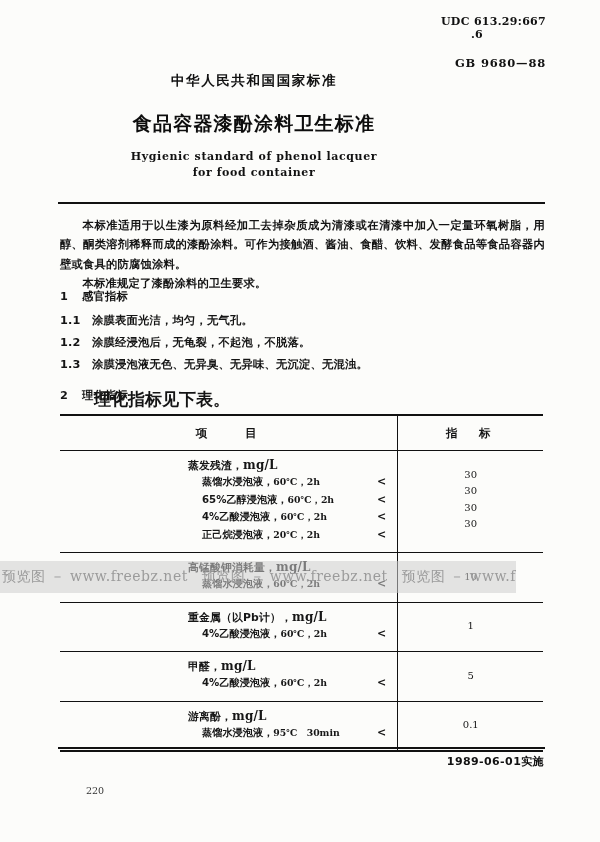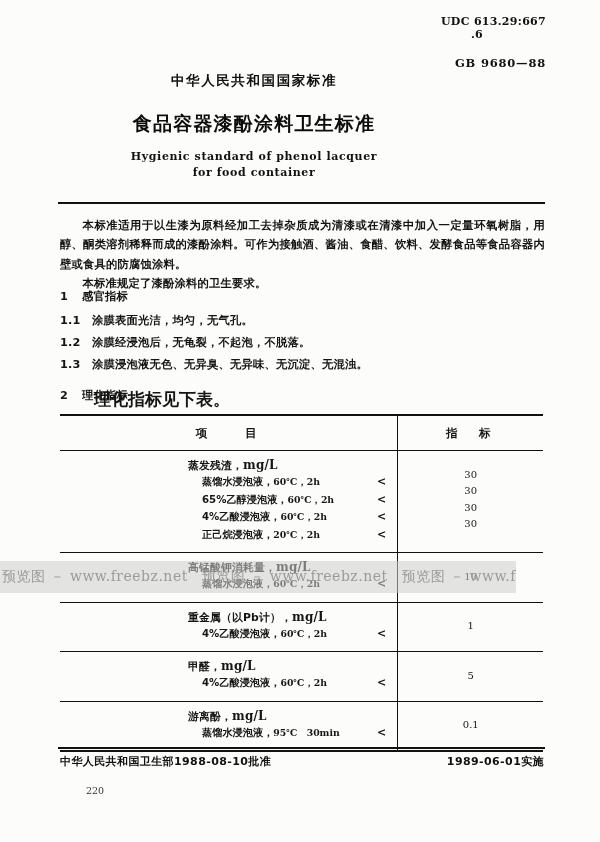--- a/index.html
+++ b/index.html
@@ -423,17 +423,16 @@
         </td>
       </tr>
     </tbody>
   </table>
 
   <div class="watermark">
     <div class="wm-text"><span>预览图 － www.freebz.net</span><span>预览图 － www.freebz.net</span><span>预览图 － www.freebz.net</span></div>
   </div>
 
   <div class="rule-bottom"></div>
-  <div class="footer-left">中华人民共和国卫生部1988-08-10批准</div>
   <div class="footer-right">1989-06-01实施</div>
   <div class="page-num">220</div>
 
 </div>
 
 </body></html>

